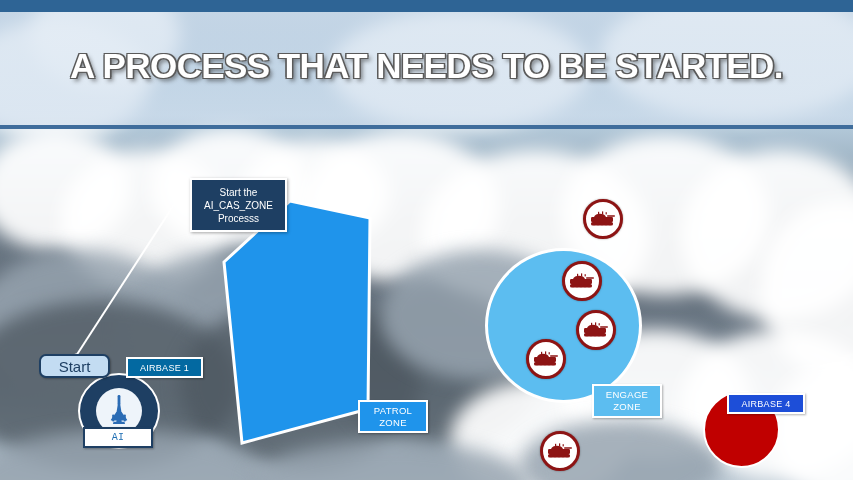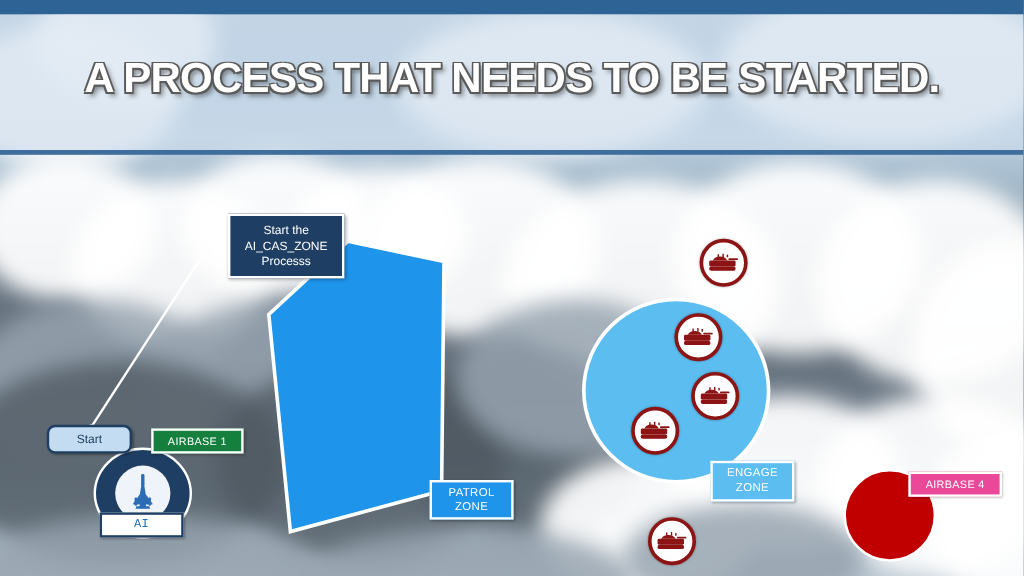--- a/index.html
+++ b/index.html
@@ -132,42 +132,42 @@
     left: 358px; top: 400px; width: 70px; height: 33px;
     background: #1f94eb;
   }
   .lbl-engage {
     left: 592px; top: 372px; width: 70px; height: 34px;
     background: #5cbdf0;
     margin-top: 12px;
   }
   .lbl-airbase1 {
     left: 126px; top: 357px; width: 77px; height: 21px;
-    background: #15803d; font-size: 9px;
+    background: #0369a1; font-size: 9px;
   }
   .lbl-airbase4 {
-    left: 757px; top: 393px; width: 78px; height: 21px;
-    background: #ec4899; font-size: 9px;
+    left: 727px; top: 393px; width: 78px; height: 21px;
+    background: #1d4ed8; font-size: 9px;
   }
   .lbl-ai {
     left: 83px; top: 427px; width: 70px; height: 21px;
     background: #ffffff; border: 2px solid #1e3f63;
     color: #1f6fb4; font-size: 10px; font-weight: normal; font-family: Liberation Mono, monospace;
   }
 
   
   .start-btn {
     position: absolute;
     left: 39px; top: 354px; width: 71px; height: 24px;
     background: #c3dcf2;
     border: 2px solid #1e3f63;
     border-radius: 7px;
     box-sizing: border-box;
     color: #1e3f63;
-    font-size: 10px;
+    font-size: 15px;
     display: flex; align-items: center; justify-content: center;
     box-shadow: 1px 1px 2px rgba(0,0,0,0.3);
   }
 
   
   .airbase-ai {
     position: absolute;
     left: 78px; top: 373px;
     width: 82px; height: 76px;
     border-radius: 50%;

